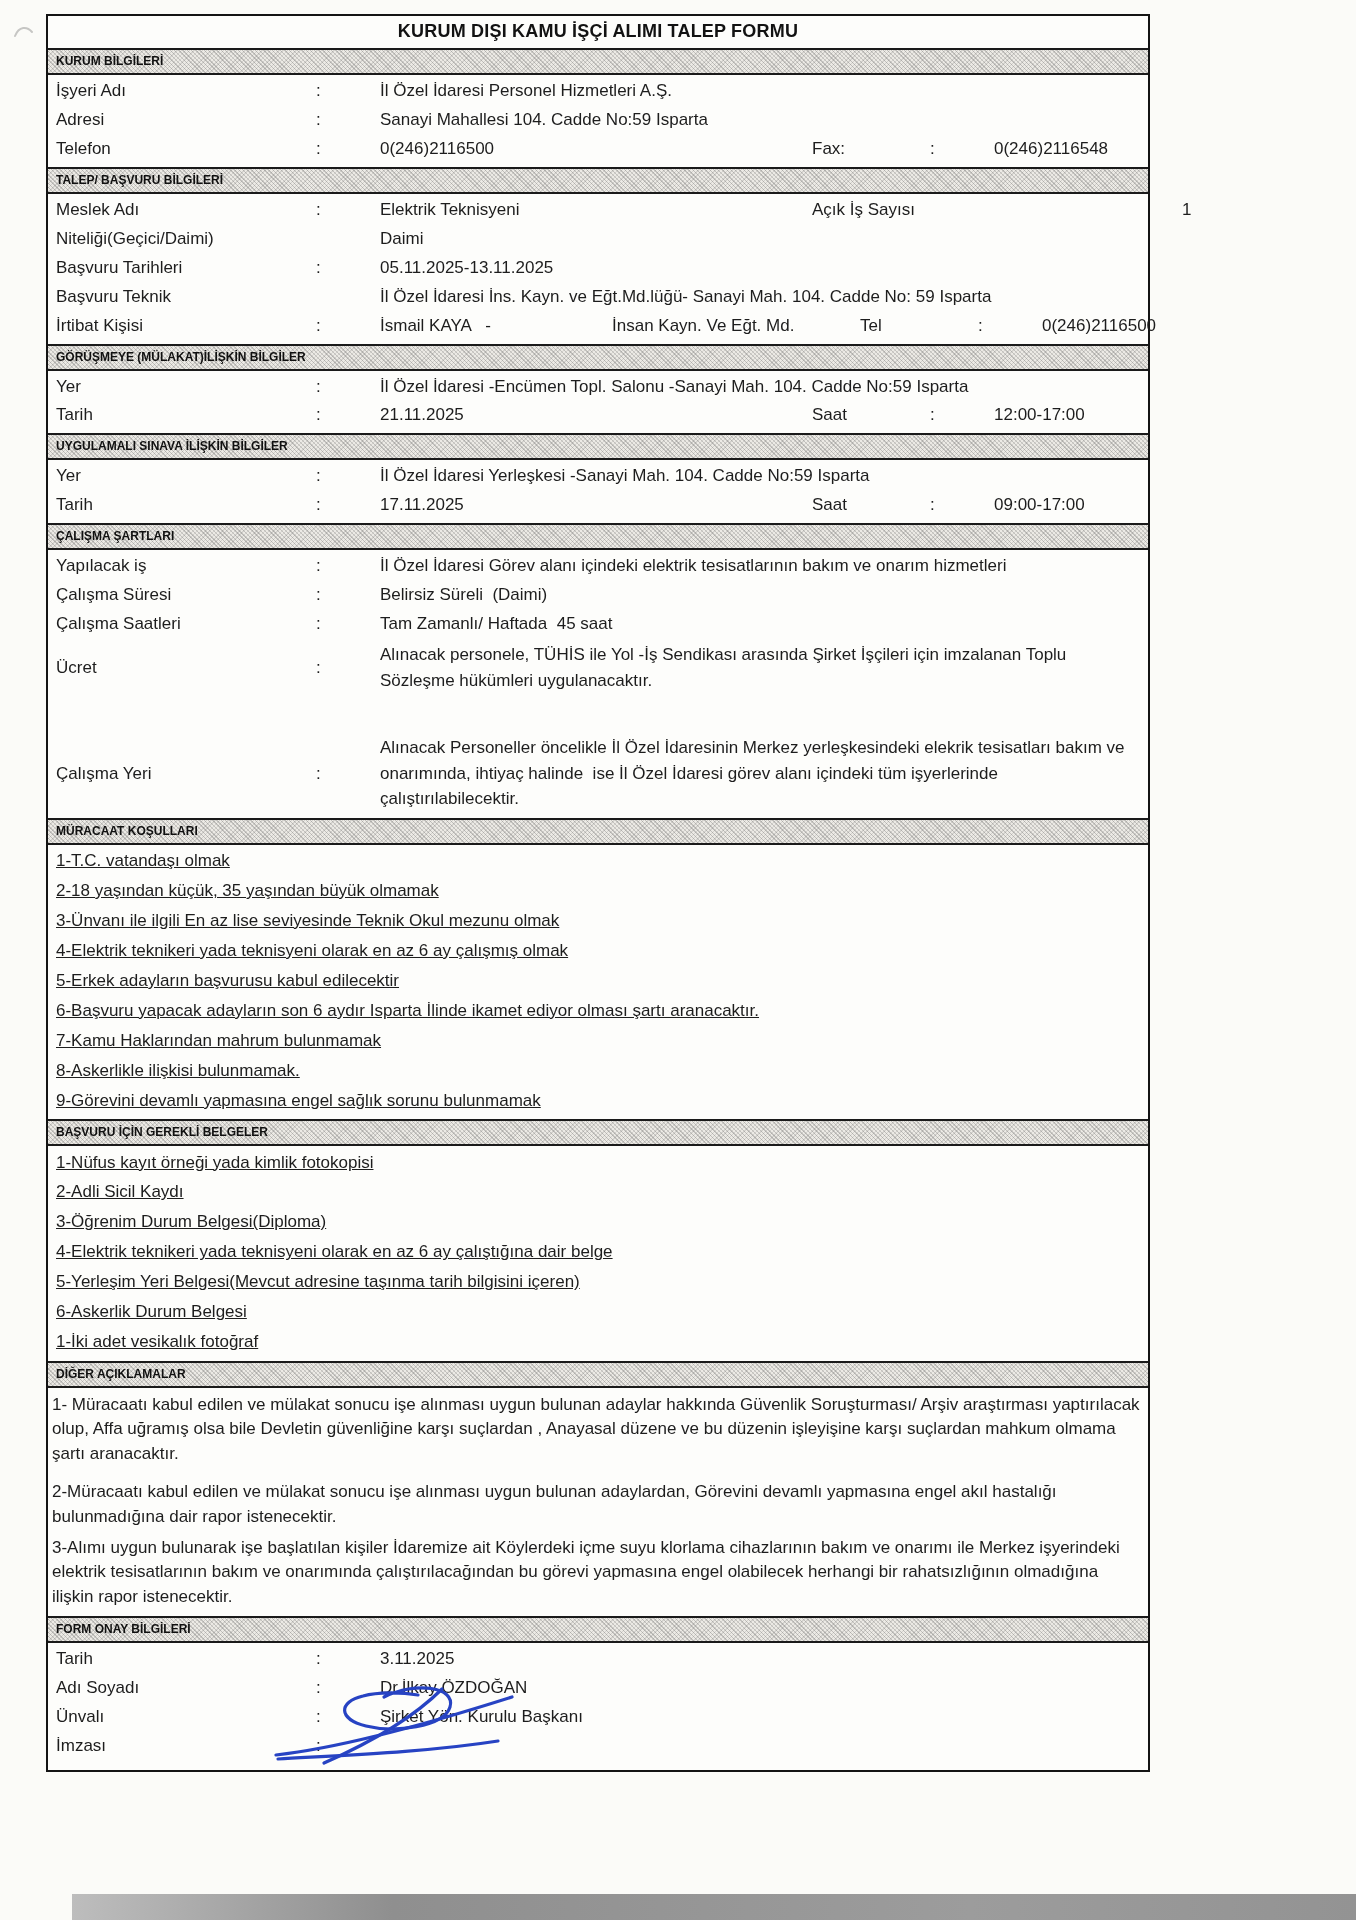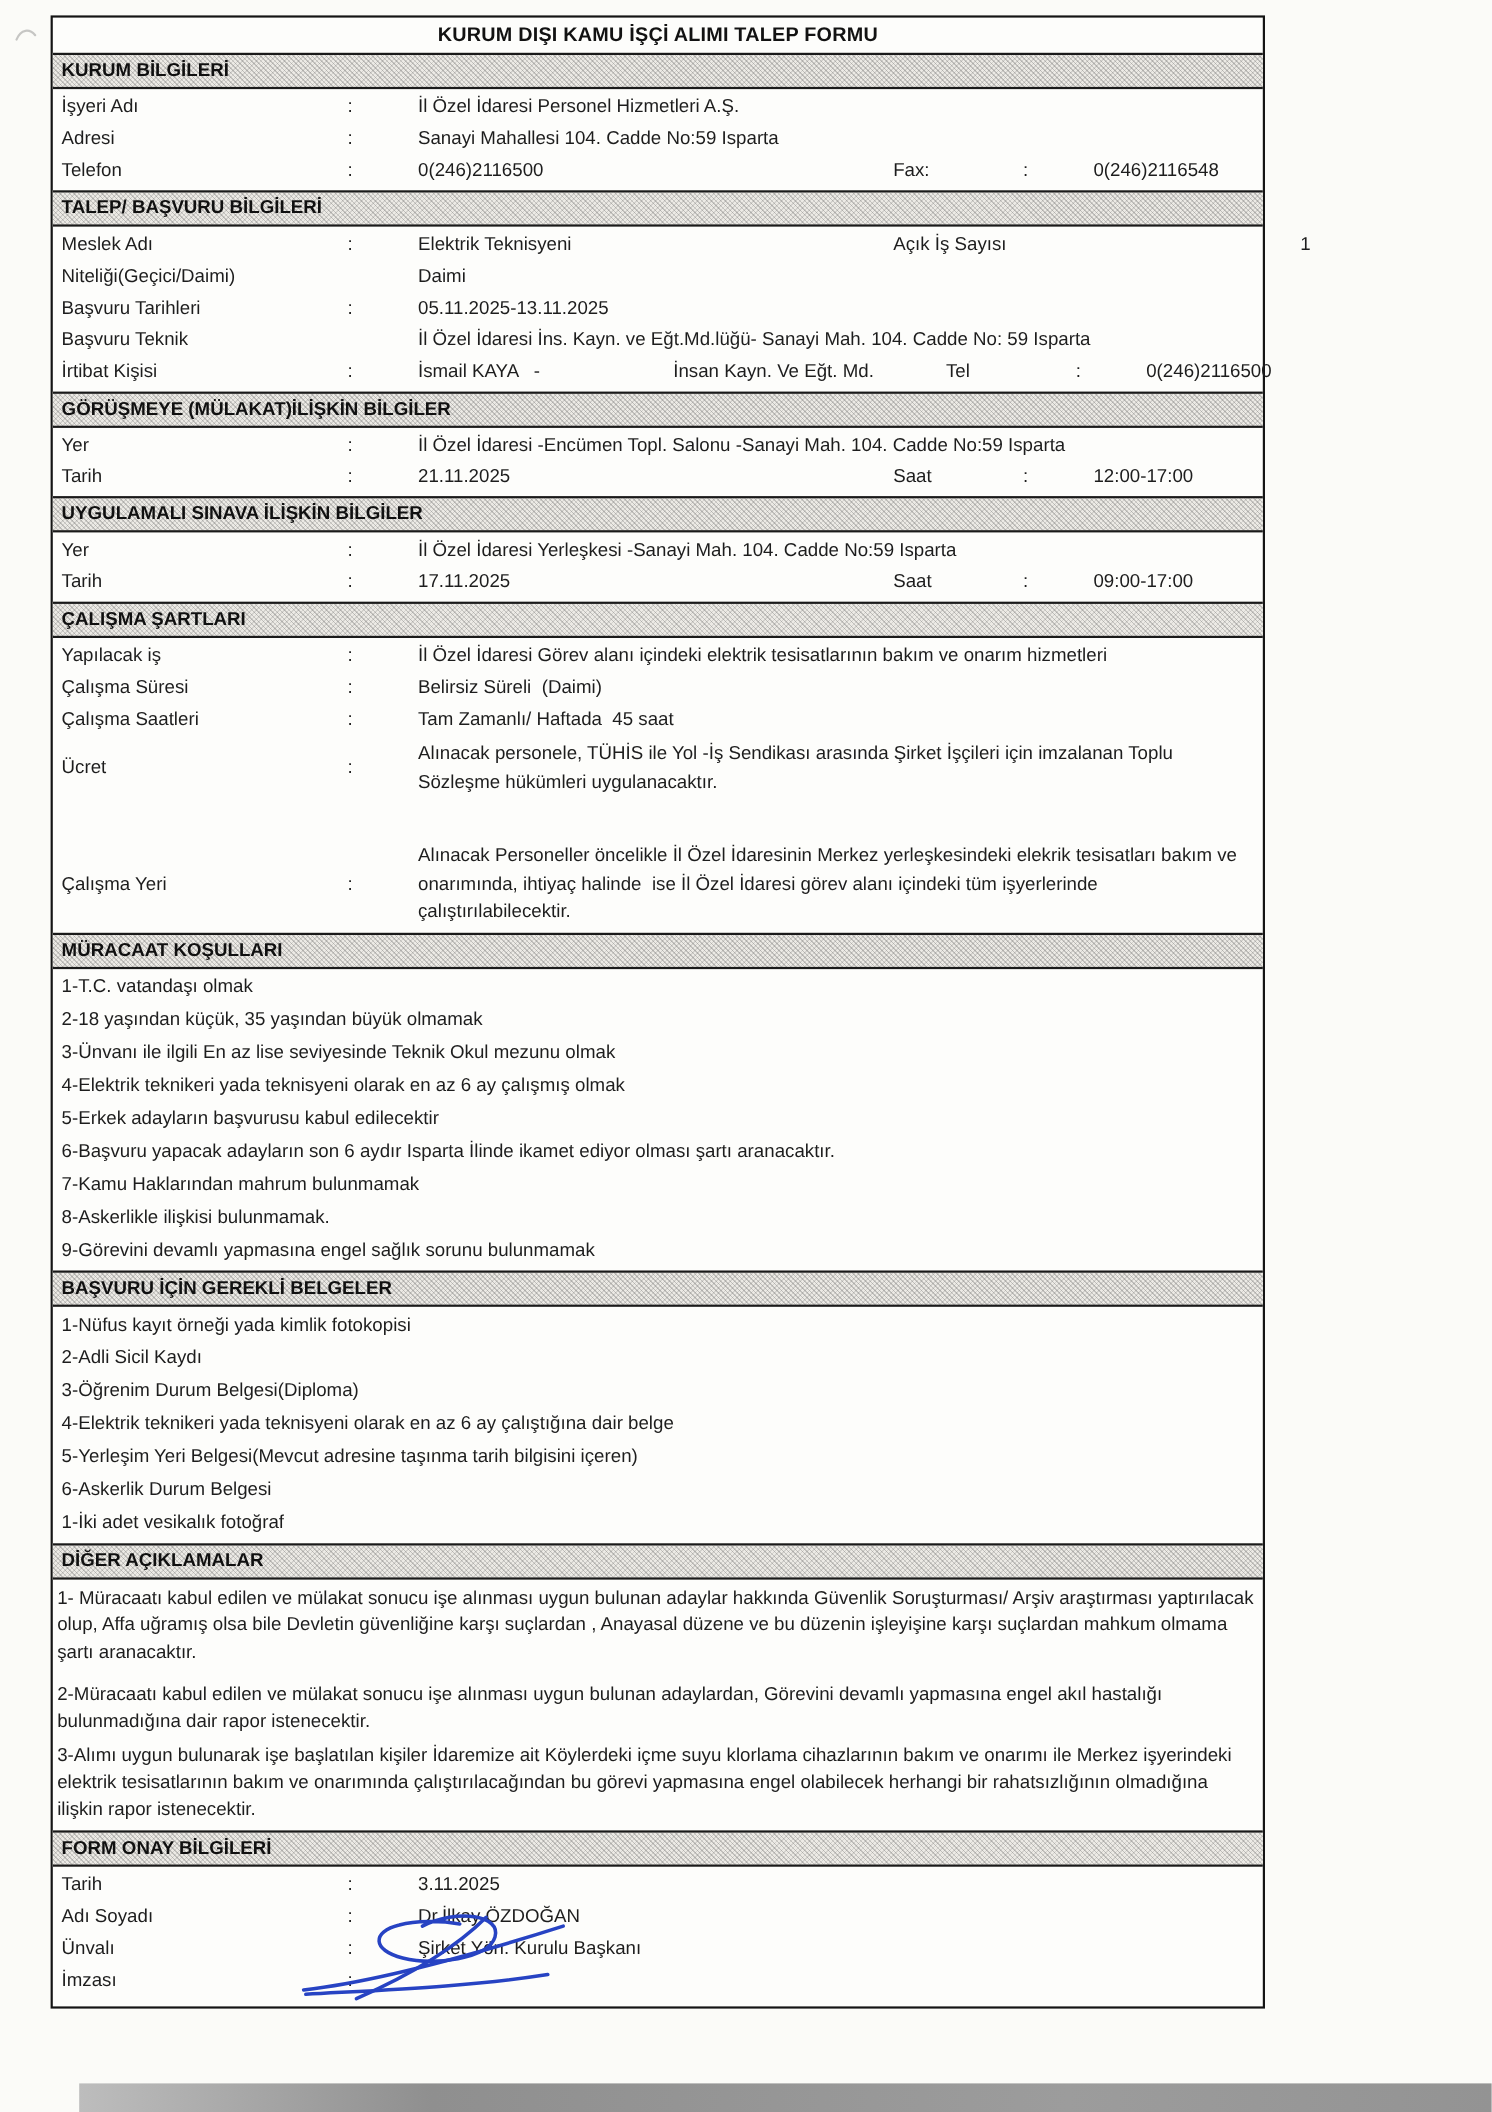--- a/index.html
+++ b/index.html
@@ -16,21 +16,21 @@
     position:absolute;left:46px;top:14px;width:1104px;
     border:2px solid #141414;background:#fdfdfb;
     box-sizing:border-box;
   }
   .title-row{
     text-align:center;font-weight:bold;font-size:18px;
     padding:5px 8px 6px;letter-spacing:.2px;color:#121212;
   }
   .sec-header{
     border-top:2px solid #1a1a1a;border-bottom:2px solid #1a1a1a;
-    font-weight:bold;font-size:17px;color:#101010;
+    font-weight:bold;font-size:12px;color:#101010;
     padding:4px 8px 5px;
     background-color:#eceae5;
     background-image:
       repeating-linear-gradient(45deg, rgba(95,95,95,.30) 0 1px, transparent 1px 3px),
       repeating-linear-gradient(-45deg, rgba(95,95,95,.18) 0 1px, transparent 1px 3px);
   }
   .sec-body{padding:2px 0 3px;}
   .row{
     display:flex;align-items:flex-start;
     padding:3px 8px;font-size:17px;line-height:1.35;gap:48px;
@@ -39,21 +39,21 @@
   .row.gap-after{margin-bottom:36px;justify-content:space-between;}
   .lbl{flex:0 0 212px;}
   .colon{flex:0 0 16px;}
   .val{flex:1 1 auto;white-space:pre-wrap;}
   .val.fixed{flex:0 0 384px;}
   .val.fixed-a{flex:0 0 184px;}
   .val.fixed-b{flex:0 0 200px;}
   .lbl2{flex:0 0 70px;}
   .lbl2.wide{flex:0 0 322px;}
   .val2{flex:1 1 auto;}
-  .item{padding:3.5px 8px;font-size:17px;line-height:1.35;}
+  .item{padding:3.5px 8px;font-size:17px;line-height:1.35;text-decoration:underline;}
   .para{padding:3px 4px;font-size:17px;line-height:1.45;}
   .para.gap-after{margin-bottom:8px;}
   .onay-body{position:relative;padding:2px 0 10px;}
   .sig{position:absolute;left:218px;top:26px;width:255px;height:104px;pointer-events:none;}
   .scan-strip{
     position:absolute;left:72px;right:0;bottom:0;height:26px;
     background:linear-gradient(90deg,#bdbdbd,#8f8f8f 25%,#9c9c9c 70%,#939393);
   }
 </style>
 </head>

